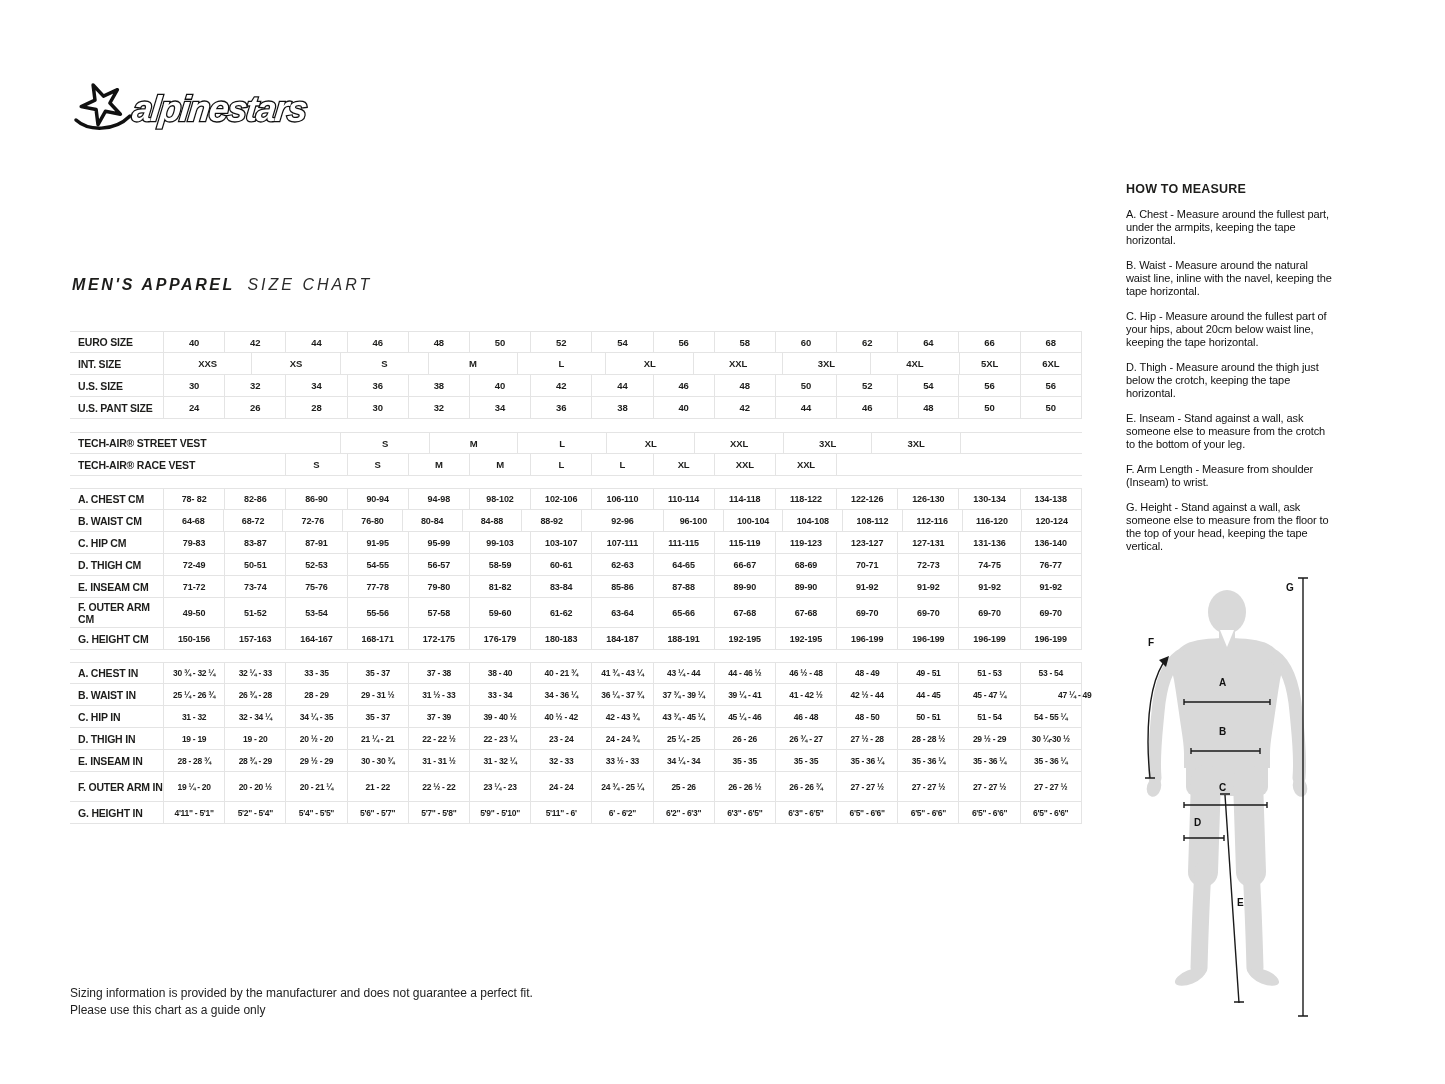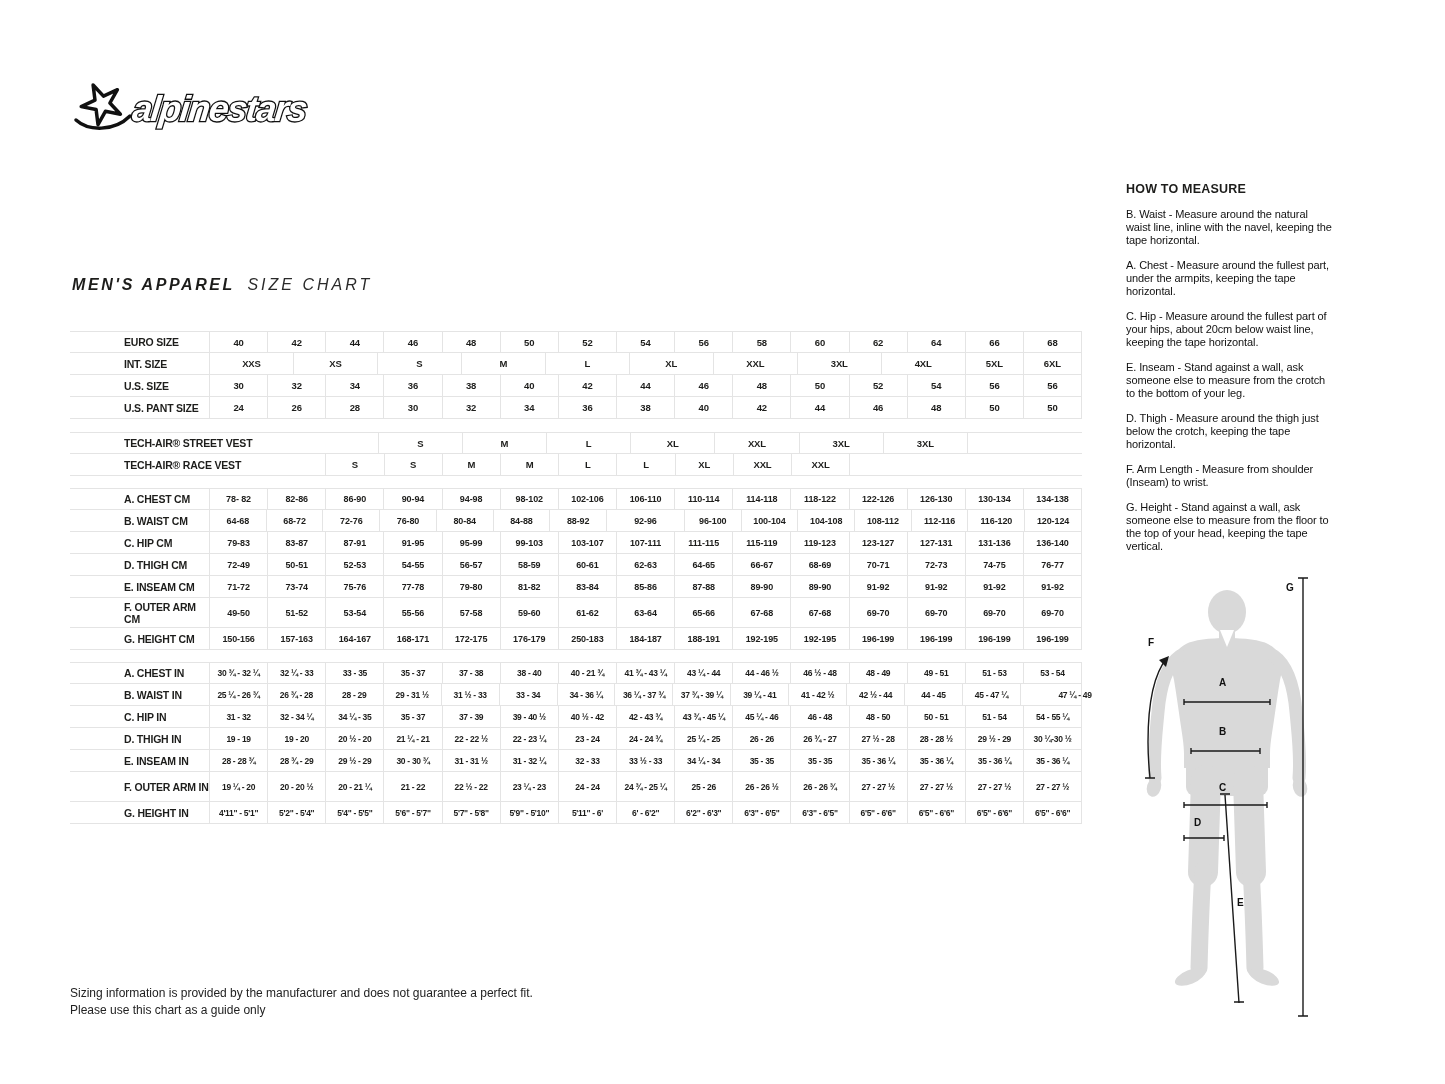--- a/index.html
+++ b/index.html
@@ -18,21 +18,21 @@
   
   .size-table { position:absolute; left:70px; top:331px; width:1012px; }
   .tgroup-tech { margin-top:13px; }
   .tgroup-cm   { margin-top:12px; }
   .tgroup-in   { margin-top:12px; }
   .trow { display:flex; align-items:stretch; height:22px; border-bottom:1px solid #e4e4e4; }
   .trow.tall { height:30px; }
   .tgroup .trow:first-child { border-top:1px solid #e4e4e4; }
   .tgroup-sizes .trow, .tgroup-cm .trow, .tgroup-in .trow { border-right:1px solid #e4e4e4; }
   .tlabel { width:93px; flex:0 0 93px; display:flex; align-items:center; padding-left:8px;
-    font-weight:bold; font-size:10.5px; letter-spacing:-0.2px; line-height:12px; white-space:nowrap;margin-left:46px; }
+    font-weight:bold; font-size:10.5px; letter-spacing:-0.2px; line-height:12px; white-space:nowrap; }
   .trow.tall .tlabel { white-space:normal; }
   .tcell { display:flex; align-items:center; justify-content:center; font-weight:bold;
     white-space:nowrap; letter-spacing:-0.1px; }
   .tcell.bl { border-left:1px solid #e4e4e4; }
   .tgroup-sizes .tcell, .tgroup-tech .tcell { font-size:9.5px; }
   .tgroup-cm .tcell { font-size:9px; }
   .tgroup-in .tcell { font-size:8.5px; letter-spacing:-0.3px; }
 
   
   .htm { position:absolute; left:1126px; top:182px; width:207px; }
@@ -277,21 +277,21 @@
           <div class="tcell bl" style="width: 61.2px;">69-70</div>
         </div>
         <div class="trow">
           <div class="tlabel">G. HEIGHT CM</div>
           <div class="tcell bl" style="width: 61.2px;">150-156</div>
           <div class="tcell bl" style="width: 61.2px;">157-163</div>
           <div class="tcell bl" style="width: 61.2px;">164-167</div>
           <div class="tcell bl" style="width: 61.2px;">168-171</div>
           <div class="tcell bl" style="width: 61.2px;">172-175</div>
           <div class="tcell bl" style="width: 61.2px;">176-179</div>
-          <div class="tcell bl" style="width: 61.2px;">250-183</div>
+          <div class="tcell bl" style="width: 61.2px;">180-183</div>
           <div class="tcell bl" style="width: 61.2px;">184-187</div>
           <div class="tcell bl" style="width: 61.2px;">188-191</div>
           <div class="tcell bl" style="width: 61.2px;">192-195</div>
           <div class="tcell bl" style="width: 61.2px;">192-195</div>
           <div class="tcell bl" style="width: 61.2px;">196-199</div>
           <div class="tcell bl" style="width: 61.2px;">196-199</div>
           <div class="tcell bl" style="width: 61.2px;">196-199</div>
           <div class="tcell bl" style="width: 61.2px;">196-199</div>
         </div>
       </div>
@@ -420,25 +420,25 @@
           <div class="tcell bl" style="width: 61.2px;">6'5" - 6'6"</div>
           <div class="tcell bl" style="width: 61.2px;">6'5" - 6'6"</div>
           <div class="tcell bl" style="width: 61.2px;">6'5" - 6'6"</div>
           <div class="tcell bl" style="width: 61.2px;">6'5" - 6'6"</div>
         </div>
       </div>
     </div>
 
   <div class="htm">
     <h3>HOW TO MEASURE</h3>
+    <p>A. Chest - Measure around the fullest part, under the armpits, keeping the tape horizontal.</p>
     <p>B. Waist - Measure around the natural waist line, inline with the navel, keeping the tape horizontal.</p>
-    <p>A. Chest - Measure around the fullest part, under the armpits, keeping the tape horizontal.</p>
     <p>C. Hip - Measure around the fullest part of your hips, about 20cm below waist line, keeping the tape horizontal.</p>
+    <p>D. Thigh - Measure around the thigh just below the crotch, keeping the tape horizontal.</p>
     <p>E. Inseam - Stand against a wall, ask someone else to measure from the crotch to the bottom of your leg.</p>
-    <p>D. Thigh - Measure around the thigh just below the crotch, keeping the tape horizontal.</p>
     <p>F. Arm Length - Measure from shoulder (Inseam) to wrist.</p>
     <p>G. Height - Stand against a wall, ask someone else to measure from the floor to the top of your head, keeping the tape vertical.</p>
   </div>
 
   <div class="figure-wrap">
     <svg width="180" height="452" viewBox="0 0 180 452">
       <g fill="#d9d9d9">
         <ellipse cx="87" cy="40" rx="19" ry="22"></ellipse>
         <rect x="79" y="52" width="16" height="18"></rect>
         <path d="M46,72 C60,64 114,64 128,72 C136,76 142,84 143,94 L140,108

